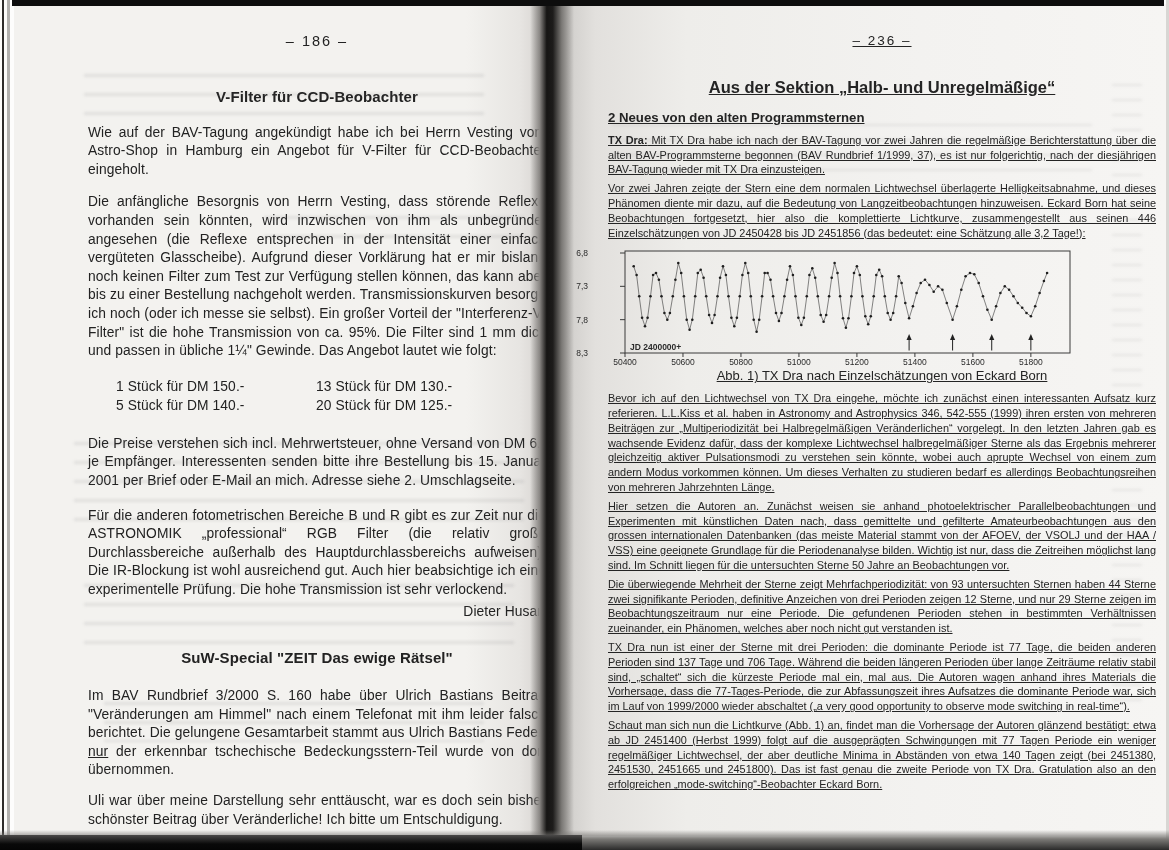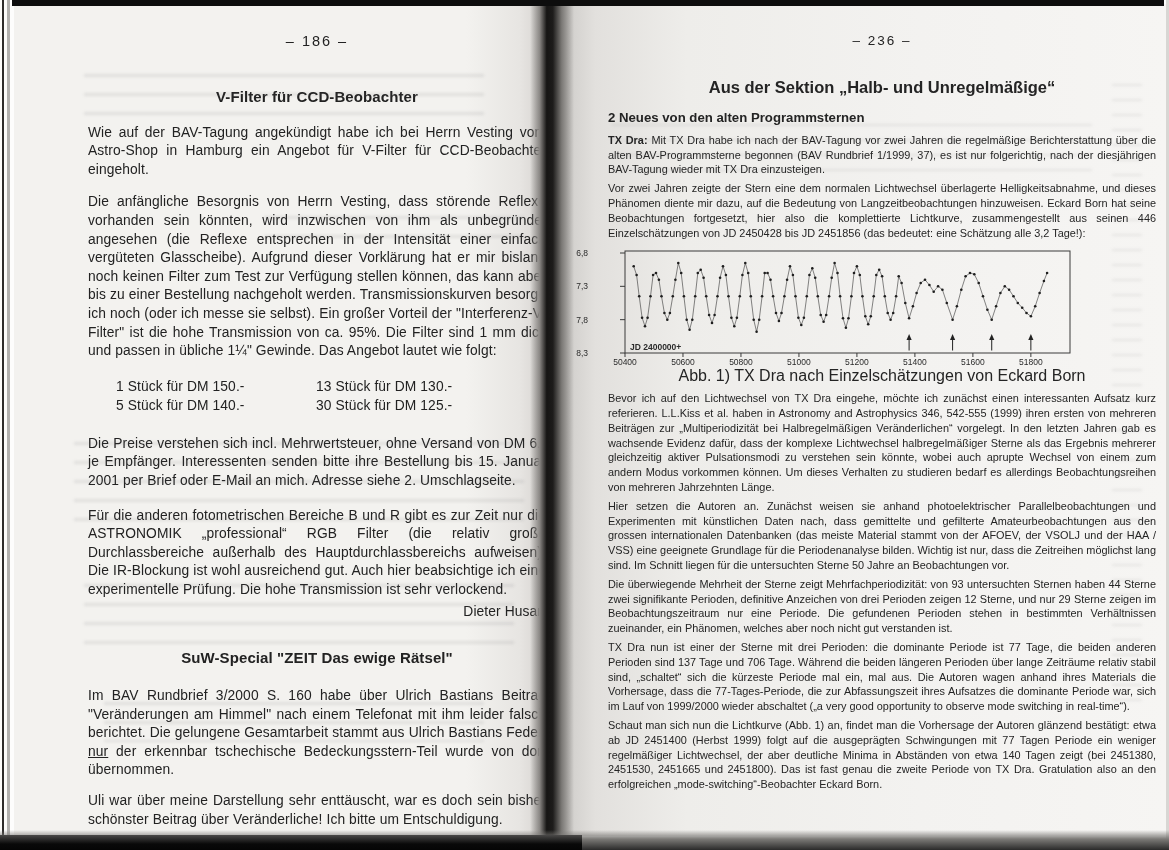--- a/index.html
+++ b/index.html
@@ -48,30 +48,30 @@
   .price-col{line-height:19px;white-space:nowrap;}
   .price-col.c1{padding-left:28px;width:200px;}
   .price-col.c2{padding-left:0;}
   .signature{text-align:right;text-align-last:right;margin:2px 4px 26px 0;}
   .col-left h2{font-size:15px;line-height:19px;font-weight:bold;text-align:center;text-align-last:center;margin:8px 0 20px 0;}
   .u{text-decoration:underline;}
 
   
   .col-right{
     position:absolute;left:56px;top:30px;width:548px;
-    font-size:10.9px;line-height:14.8px;text-align:justify;color:#242424;
+    font-size:10.9px;line-height:14.8px;text-align:justify;color:#242424;text-decoration:underline;
   }
   .col-right .pagenum{text-align:center;text-align-last:center;font-size:13.5px;letter-spacing:2px;margin-bottom:28px;}
   .col-right h1{font-size:16.5px;line-height:20px;font-weight:bold;text-align:center;text-align-last:center;margin:4px 0 12px 0;}
   .col-right h2{font-size:13.2px;line-height:17px;font-weight:bold;text-align:left;text-align-last:left;margin:0 0 7px 0;}
   .col-right p{margin:0 0 4px 0;}
   .chart-wrap{margin:9px 0 1px -42px;width:506px;}
   .chart-wrap svg{display:block;}
   svg text{font-family:"Liberation Sans", sans-serif;fill:#2b2b2b;}
-  .fig-caption{text-align:left;text-align-last:center;margin:0 0 7px 0;font-size:16px;}
+  .fig-caption{text-align:left;text-align-last:center;margin:0 0 7px 0;font-size:13px;}
 
   
   .smudge{
     position:absolute;pointer-events:none;z-index:2;
     background:repeating-linear-gradient(180deg,rgba(95,95,100,.13) 0 3px,rgba(0,0,0,0) 3px 19px);
     filter:blur(1.4px);
   }
   .smudge.r{background:repeating-linear-gradient(180deg,rgba(95,95,100,.10) 0 2px,rgba(0,0,0,0) 2px 15px);}
 </style>
 </head>
@@ -89,21 +89,21 @@
     <h1>V-Filter für CCD-Beobachter</h1>
     <p>Wie auf der BAV-Tagung angekündigt habe ich bei Herrn Vesting vom Astro-Shop in Hamburg ein Angebot für V-Filter für CCD-Beobachter eingeholt.</p>
     <p style="margin-bottom:16px;">Die anfängliche Besorgnis von Herrn Vesting, dass störende Reflexe vorhanden sein könnten, wird inzwischen von ihm als unbegründet angesehen (die Reflexe entsprechen in der Intensität einer einfach vergüteten Glasscheibe). Aufgrund dieser Vorklärung hat er mir bislang noch keinen Filter zum Test zur Verfügung stellen können, das kann aber bis zu einer Bestellung nachgeholt werden. Transmissionskurven besorge ich noch (oder ich messe sie selbst). Ein großer Vorteil der "Interferenz-V-Filter" ist die hohe Transmission von ca. 95%. Die Filter sind 1 mm dick und passen in übliche 1¼" Gewinde. Das Angebot lautet wie folgt:</p>
     <div class="prices">
       <div class="price-col c1">
         <div>1 Stück für DM 150.-</div>
         <div>5 Stück für DM 140.-</div>
       </div>
       <div class="price-col c2">
         <div>13 Stück für DM 130.-</div>
-        <div>30 Stück für DM 125.-</div>
+        <div>20 Stück für DM 125.-</div>
       </div>
     </div>
     <p style="margin-bottom:16px;">Die Preise verstehen sich incl. Mehrwertsteuer, ohne Versand von DM 6.- je Empfänger. Interessenten senden bitte ihre Bestellung bis 15. Januar 2001 per Brief oder E-Mail an mich. Adresse siehe 2. Umschlagseite.</p>
     <p style="margin-bottom:4px;">Für die anderen fotometrischen Bereiche B und R gibt es zur Zeit nur die ASTRONOMIK „professional“ RGB Filter (die relativ große Durchlassbereiche außerhalb des Hauptdurchlassbereichs aufweisen). Die IR-Blockung ist wohl ausreichend gut. Auch hier beabsichtige ich eine experimentelle Prüfung. Die hohe Transmission ist sehr verlockend.</p>
     <div class="signature">Dieter Husar</div>
     <h2>SuW-Special "ZEIT Das ewige Rätsel"</h2>
     <p style="margin-bottom:12px;"><span>Im BAV Rundbrief 3/2000 S. 160 habe über Ulrich Bastians Beitrag "Veränderungen am Himmel" nach einem Telefonat mit ihm leider falsch berichtet. Die gelungene Gesamtarbeit stammt aus Ulrich Bastians Feder, </span><span class="u">nur</span><span> der erkennbar tschechische Bedeckungsstern-Teil wurde von dort übernommen.</span></p>
     <p style="margin-bottom:8px;">Uli war über meine Darstellung sehr enttäuscht, war es doch sein bisher schönster Beitrag über Veränderliche! Ich bitte um Entschuldigung.</p>
     <div class="signature">Werner Braune</div>
   </div>

